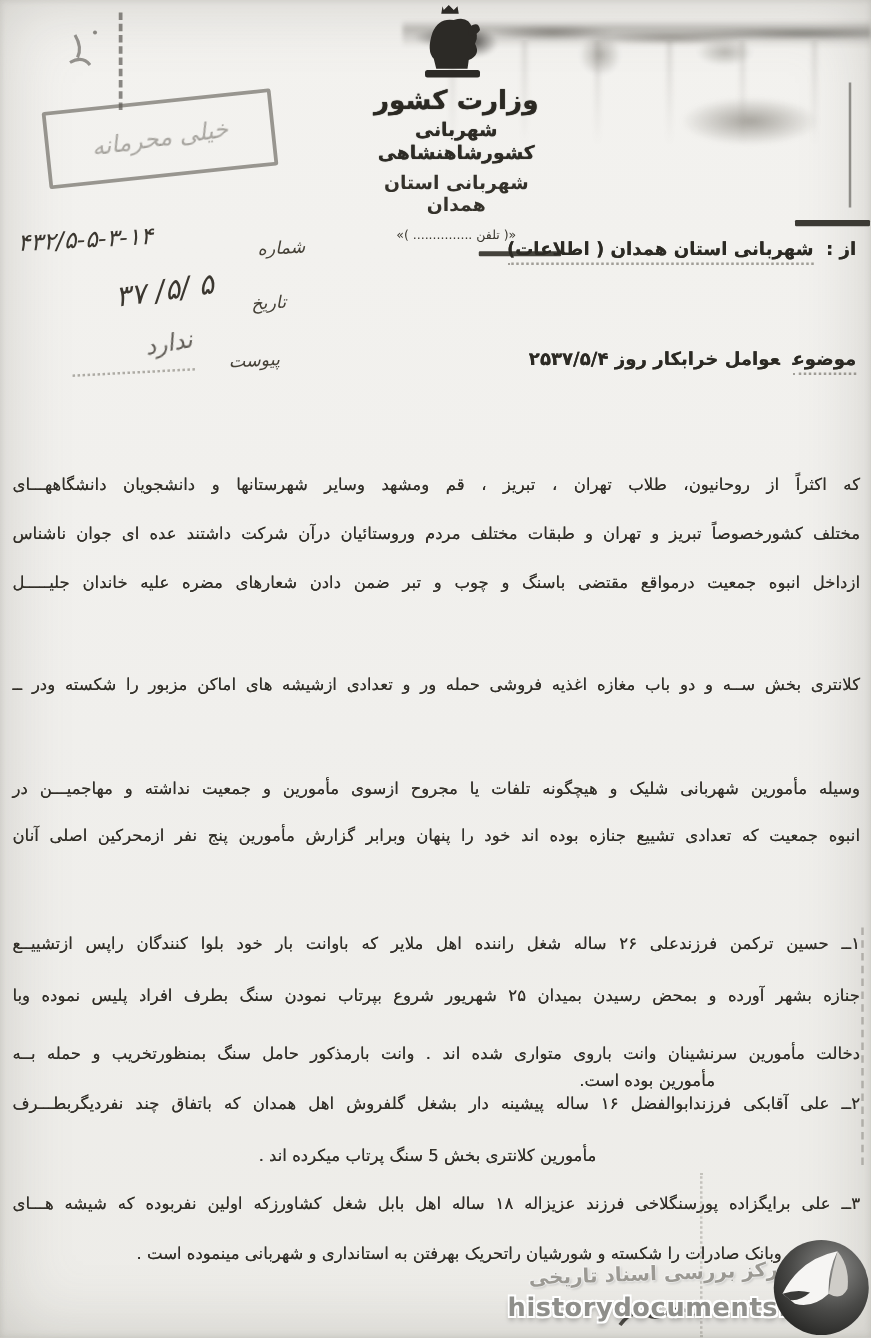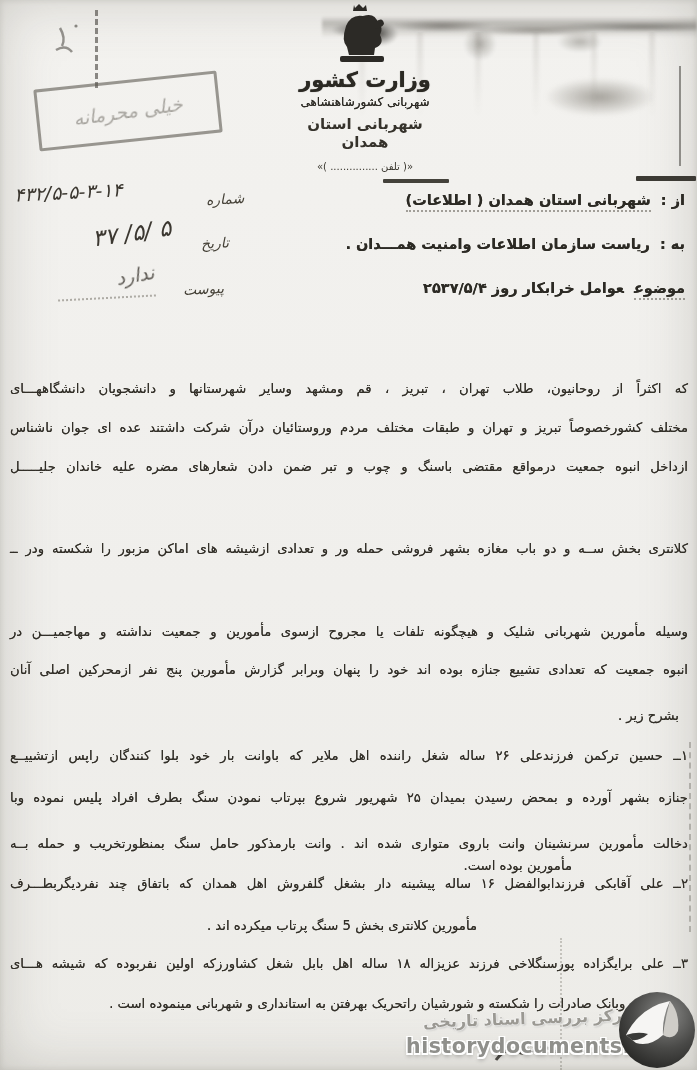--- a/index.html
+++ b/index.html
@@ -43,21 +43,21 @@
     display:flex;align-items:center;justify-content:center;
   }
   .stamp span{
     font-size:19px;font-style:italic;color:rgba(95,92,84,.5);letter-spacing:4px;
     transform:rotate(-2deg);white-space:nowrap;filter:blur(.4px);
   }
   
   .lh{position:absolute;left:281px;top:4px;width:168px;text-align:center;direction:rtl;}
   .lh-emblem{display:block;margin:0 auto 0 52px;}
   .lh-ministry{font-size:21px;font-weight:bold;letter-spacing:1px;color:#2b2923;text-shadow:0 0 .8px #2b2923;}
-  .lh-org{font-size:12px;font-weight:normal;margin-top:3px;color:#2e2c26;text-shadow:0 0 .6px #2e2c26;}
+  .lh-org{font-size:15px;font-weight:bold;margin-top:3px;color:#2e2c26;text-shadow:0 0 .6px #2e2c26;}
   .lh-unit{font-size:15px;font-weight:bold;margin-top:6px;color:#35322b;}
   .lh-phone{font-size:10px;margin-top:10px;color:#3a372f;direction:rtl;}
   .lh-rule{width:66px;height:4px;background:#44423b;margin:7px 0 0 84px;border-radius:1px;}
   .dash-right{position:absolute;left:636px;top:176px;width:60px;height:5px;background:#3c3a34;border-radius:1px;}
   
   .mlabel{position:absolute;font-size:14px;font-style:italic;color:#45413700;color:#454137;transform:rotate(-3deg);direction:rtl;}
   .hand{position:absolute;font-size:18px;color:#3b3730;transform:rotate(-3deg);font-style:italic;white-space:nowrap;}
   .ltr-override{direction:ltr;unicode-bidi:bidi-override;}
   .att-dots{position:absolute;left:58px;top:297px;width:98px;border-bottom:2px dotted rgba(90,86,76,.45);transform:rotate(-3deg);}
   
@@ -128,34 +128,30 @@
   <div class="hand ltr-override" style="left:14px;top:181px;font-size:19px;">۴۳۲/۵-۵-۳-۱۴</div>
   <div class="mlabel" style="left:201px;top:235px;">تاریخ</div>
   <div class="hand ltr-override" style="left:92px;top:220px;font-size:23px;transform:rotate(-8deg);">۳۷ /۵/ ۵</div>
   <div class="mlabel" style="left:183px;top:281px;">پیوست</div>
   <div class="hand" style="left:116px;top:264px;font-size:19px;transform:rotate(-10deg);opacity:.8;filter:blur(.3px);">ندارد</div>
   <div class="att-dots"></div>
 
   <div class="route" style="top:192px;">
     <span class="rlabel">از :</span><span class="dotted-u">شهربانی استان همدان ( اطلاعات)</span>
   </div>
-  <div class="route" style="top:236px;">
-    <span class="rlabel">به :</span><span>ریاست سازمان اطلاعات وامنیت همـــدان .</span>
-  </div>
   <div class="route" style="top:280px;">
     <span class="rlabel dotted-u">موضوع</span><span>عوامل خرابکار روز ۲۵۳۷/۵/۴</span>
   </div>
 
   <div class="bline just" style="top:381px;">که اکثراً از روحانیون، طلاب تهران ، تبریز ، قم ومشهد وسایر شهرستانها و دانشجویان دانشگاههـــای</div>
   <div class="bline just" style="top:459px;">ازداخل انبوه جمعیت درمواقع مقتضی باسنگ و چوب و تبر ضمن دادن شعارهای مضره علیه خاندان جلیـــــل</div>
   <div class="bline just" style="top:420px;">مختلف کشورخصوصاً تبریز و تهران و طبقات مختلف مردم وروستائیان درآن شرکت داشتند عده ای جوان ناشناس</div>
-  <div class="bline just" style="top:541px;">کلانتری بخش ســه و دو باب مغازه بشهر فروشی حمله ور و تعدادی ازشیشه های اماکن مزبور را شکسته ودر ــ</div>
+  <div class="bline just" style="top:541px;">کلانتری بخش ســه و دو باب مغازه اغذیه فروشی حمله ور و تعدادی ازشیشه های اماکن مزبور را شکسته ودر ــ</div>
   <div class="bline just" style="top:624px;">وسیله مأمورین شهربانی شلیک و هیچگونه تلفات یا مجروح ازسوی مأمورین و جمعیت نداشته و مهاجمیـــن در</div>
   <div class="bline just" style="top:662px;">انبوه جمعیت که تعدادی تشییع جنازه بوده اند خود را پنهان وبرابر گزارش مأمورین پنج نفر ازمحرکین اصلی آنان</div>
-  <div class="bline" style="top:708px;right:18px;">بشرح زیر .</div>
   <div class="bline just" style="top:748px;">۱ــ حسین ترکمن فرزندعلی ۲۶ ساله شغل راننده اهل ملایر که باوانت بار خود بلوا کنندگان راپس ازتشییــع</div>
   <div class="bline just" style="top:790px;">جنازه بشهر آورده و بمحض رسیدن بمیدان ۲۵ شهریور شروع بپرتاب نمودن سنگ بطرف افراد پلیس نموده وبا</div>
   <div class="bline just" style="top:836px;">دخالت مأمورین سرنشینان وانت باروی متواری شده اند . وانت بارمذکور حامل سنگ بمنظورتخریب و حمله بــه</div>
   <div class="bline" style="top:858px;right:125px;">مأمورین بوده است.</div>
   <div class="bline just" style="top:876px;">۲ــ علی آقابکی فرزندابوالفضل ۱۶ ساله پیشینه دار بشغل گلفروش اهل همدان که باتفاق چند نفردیگربطـــرف</div>
   <div class="bline" style="top:918px;right:220px;">مأمورین کلانتری بخش 5 سنگ پرتاب میکرده اند .</div>
   <div class="bline just" style="top:956px;">۳ــ علی برایگزاده پورسنگلاخی فرزند عزیزاله ۱۸ ساله اهل بابل شغل کشاورزکه اولین نفربوده که شیشه هـــای</div>
   <div class="bline" style="top:996px;right:28px;">کلانتری وبانک صادرات را شکسته و شورشیان راتحریک بهرفتن به استانداری و شهربانی مینموده است .</div>
 
   <svg class="scribble-bottom" width="70" height="38" viewBox="0 0 70 38">

